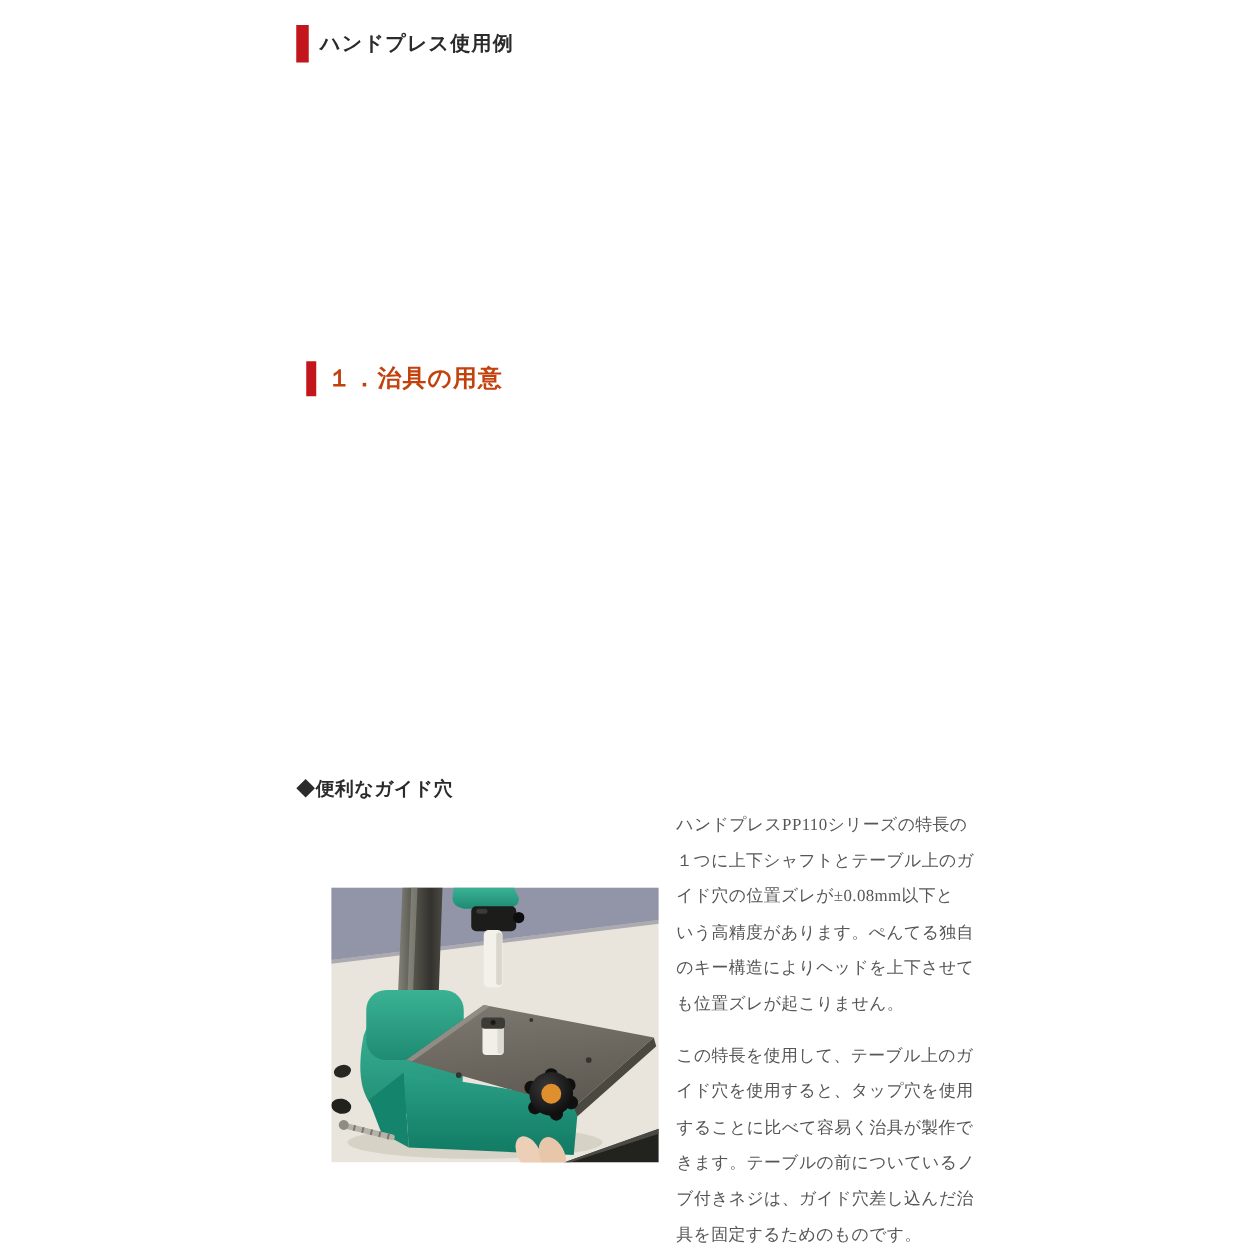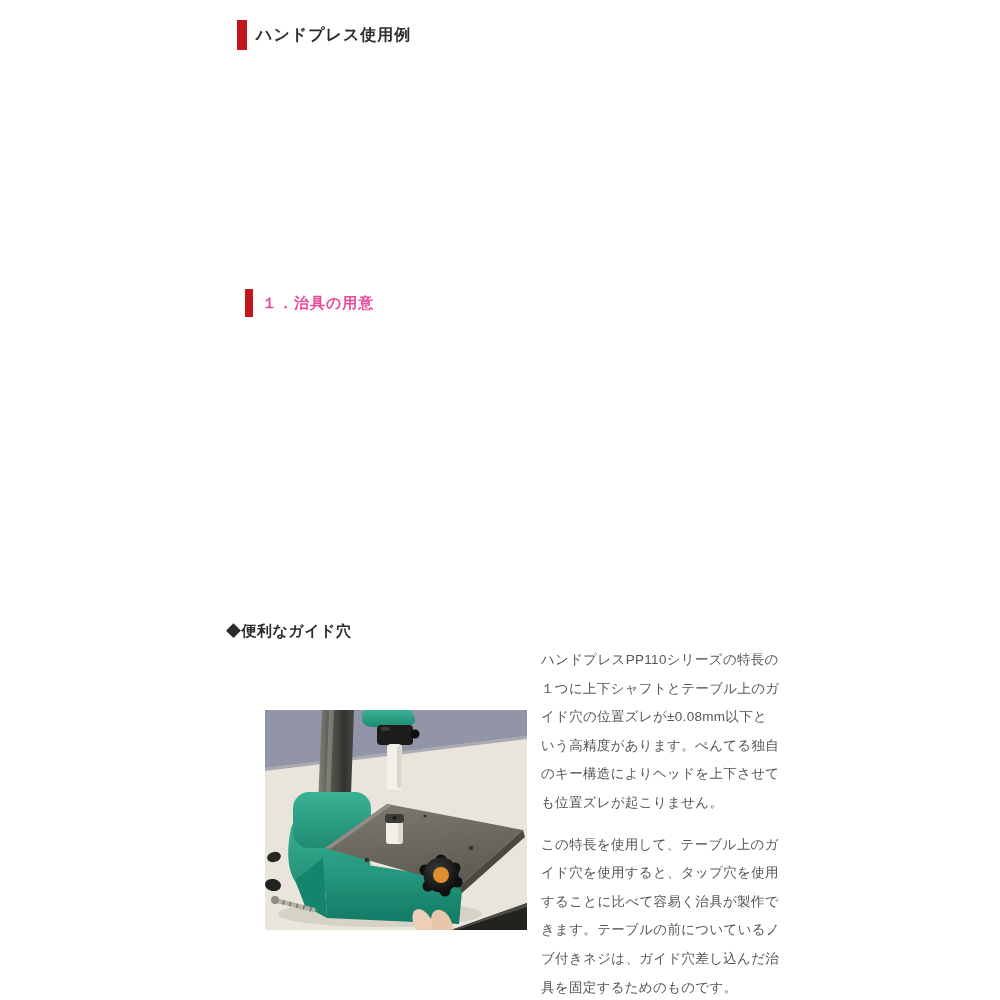--- a/index.html
+++ b/index.html
@@ -1,29 +1,29 @@
 <!DOCTYPE html>
 <html><head>
 <meta charset="utf-8">
 <style>
   html,body{margin:0;padding:0;background:#fff;}
   .page{position:relative;width:930px;height:1000px;background:#ffffff;overflow:hidden;
-        font-family:Liberation Sans, sans-serif;-webkit-font-smoothing:antialiased;}
+        font-family:Liberation Serif, serif;-webkit-font-smoothing:antialiased;}
   .hrow{position:absolute;display:flex;align-items:center;gap:9px;}
   .redbar{width:10px;height:30px;background:#c3161c;flex:0 0 auto;}
   .redbar.small{width:8px;height:28px;}
   h1.title{font-size:16px;font-weight:bold;color:#2b2b2b;margin:0;letter-spacing:1px;}
-  h2.title{font-size:15px;font-weight:bold;color:#ec4899;margin:0;letter-spacing:1px;}
+  h2.title{font-size:19px;font-weight:bold;color:#c2410c;margin:0;letter-spacing:1px;}
   .body{white-space:pre-line;font-size:13.5px;line-height:30px;color:#565656;margin:0;letter-spacing:0.3px;}
   .intro{position:absolute;left:237px;top:78px;}
   .jig{position:absolute;left:237px;top:350px;line-height:29px;}
   .note{position:absolute;left:237px;top:524px;}
   .h1row{left:237px;top:20px;}
   .h2row{left:245px;top:289px;}
-  .h3{position:absolute;left:226px;top:622px;font-size:15px;font-weight:bold;color:#2b2b2b;margin:0;letter-spacing:0.5px;}
+  .h3{position:absolute;left:237px;top:622px;font-size:15px;font-weight:bold;color:#2b2b2b;margin:0;letter-spacing:0.5px;}
   .photo{position:absolute;left:265px;top:710px;width:262px;height:220px;margin:0;}
   .photo svg{display:block;width:100%;height:100%;}
   .rightcol{position:absolute;left:541px;top:646px;width:250px;}
   .rightcol .body{line-height:28.6px;}
   .rightcol .p2{margin-top:13px;}
 </style>
 </head>
 <body>
 
 <div class="page">

